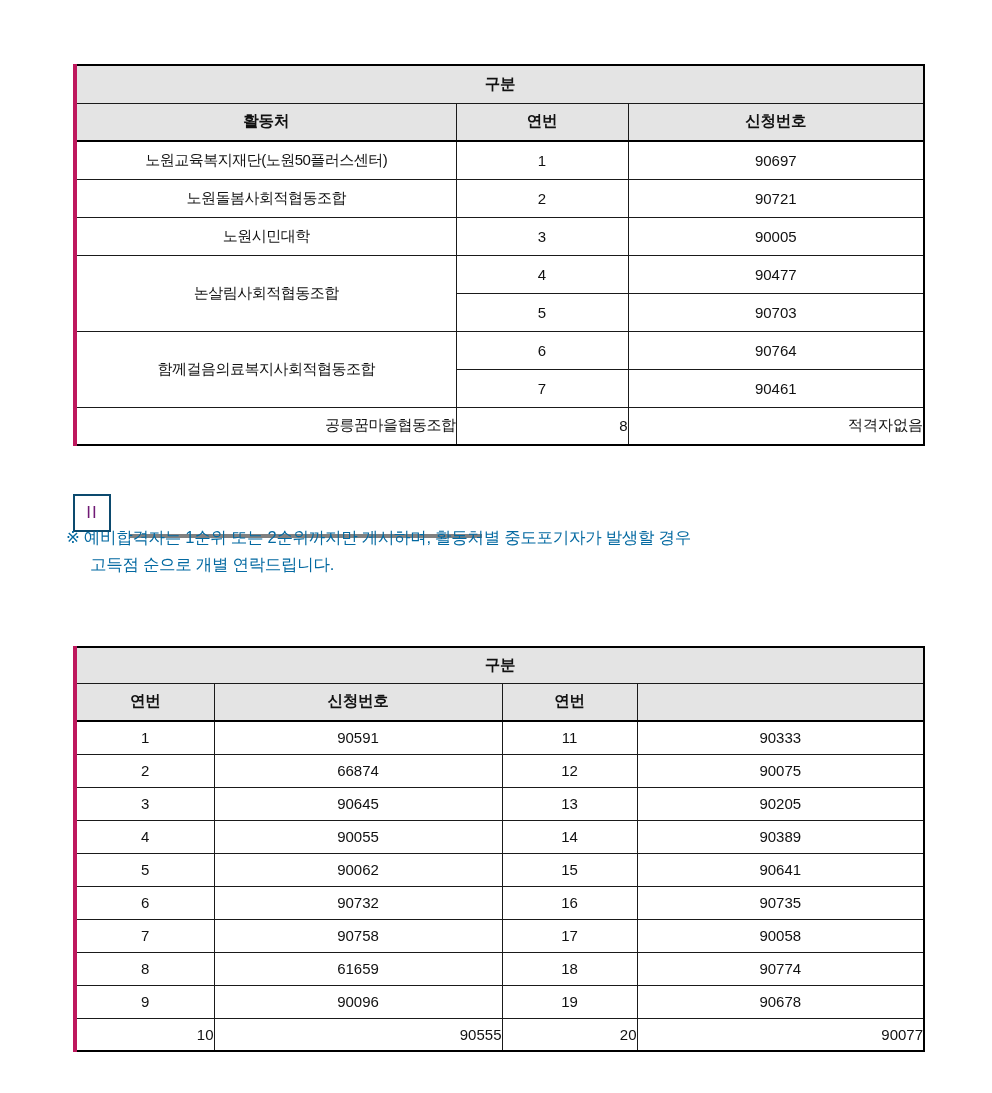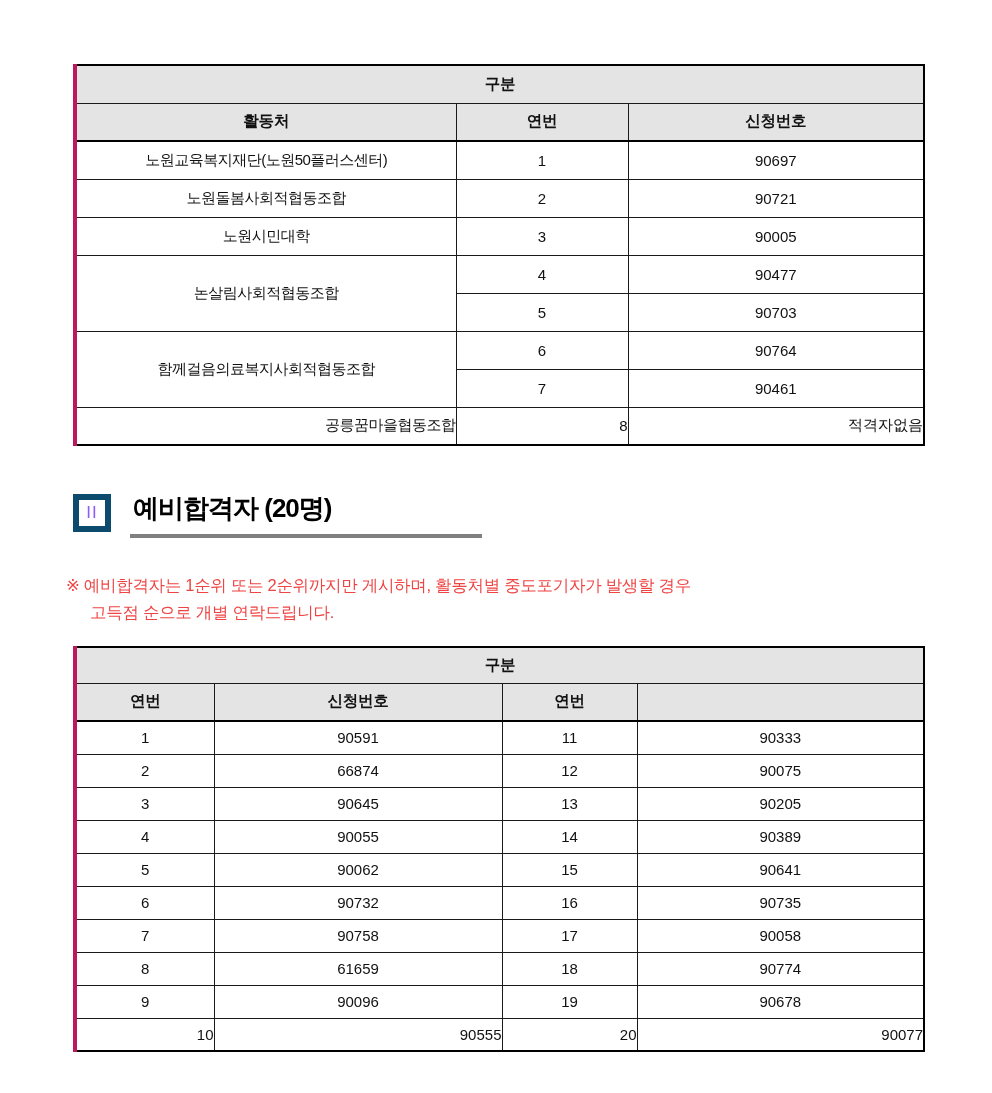--- a/index.html
+++ b/index.html
@@ -91,27 +91,27 @@
     top: 492px;
     width: 430px;
     height: 56px;
   }
   .sec2-badge {
     position: absolute;
     left: 0;
     top: 2px;
     width: 38px;
     height: 38px;
-    border: 6px solid #0c4a6e;
+    border: 2px solid #0c4a6e;
     box-sizing: border-box;
     display: flex;
     align-items: center;
     justify-content: center;
     font-size: 17px;
-    color: #8b5cf6;
+    color: #701a75;
     letter-spacing: 1px;
     background: #fff;
   }
   .sec2-title {
     position: absolute;
     left: 60px;
     top: -1px;
     font-size: 26px;
     font-weight: bold;
     letter-spacing: -1px;
@@ -123,26 +123,26 @@
     top: 42px;
     width: 352px;
     height: 4px;
     background: #808080;
   }
 
   
   .note {
     position: absolute;
     left: 66px;
-    top: 572px;
+    top: 524px;
     width: 900px;
     font-size: 16.5px;
     line-height: 27px;
     letter-spacing: -0.3px;
-    color: #ef4444;
+    color: #0369a1;
   }
   .note .l2 {
     display: block;
     padding-left: 24px;
   }
 
   
   #table-waitlist {
     left: 73px;
     top: 646px;
@@ -213,21 +213,20 @@
       <tr>
         <td class="org-cell outer-left outer-bottom" rowspan="1">공릉꿈마을협동조합</td>
         <td class="num-cell outer-bottom">8</td>
         <td class="num-cell outer-right outer-bottom">적격자없음</td>
       </tr>
     </tbody>
   </table>
 
   <div class="sec2-block">
     <div class="sec2-badge">II</div>
-    <div class="sec2-title">예비합격자 (20명)</div>
     <div class="sec2-rule"></div>
   </div>
 
   <div class="note">
     <span>※ 예비합격자는 1순위 또는 2순위까지만 게시하며, 활동처별 중도포기자가 발생할 경우</span>
     <span class="l2">고득점 순으로 개별 연락드립니다.</span>
   </div>
 
   <table class="doc-table" id="table-waitlist">
     <colgroup>

